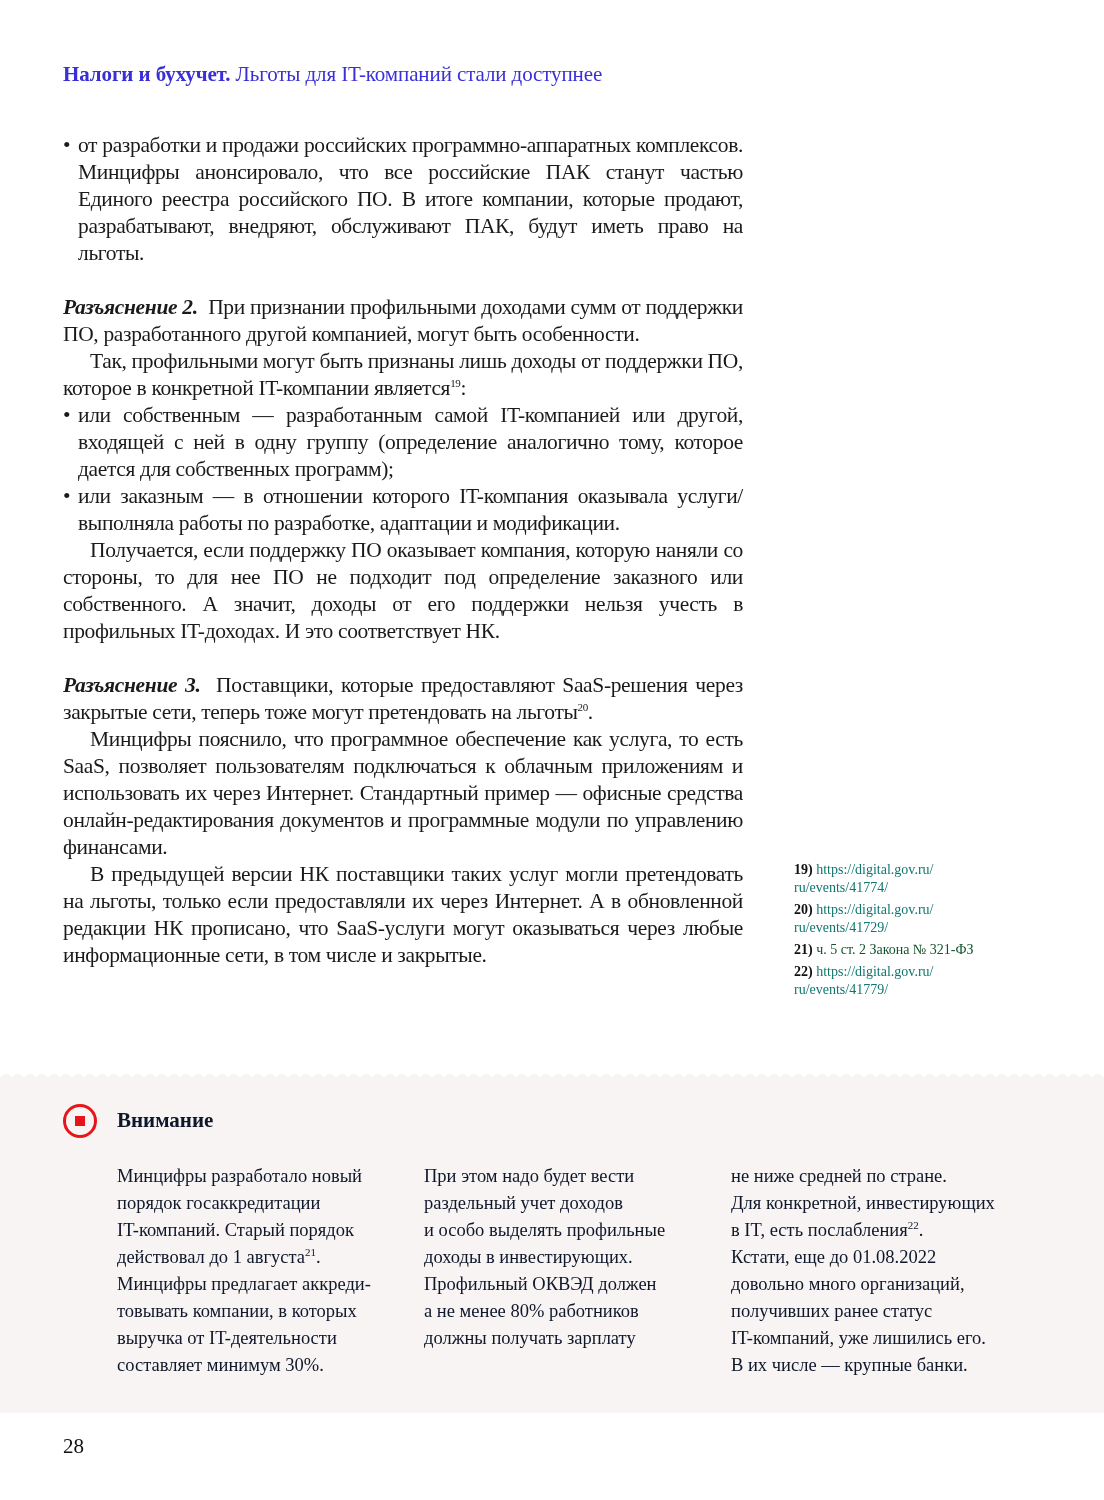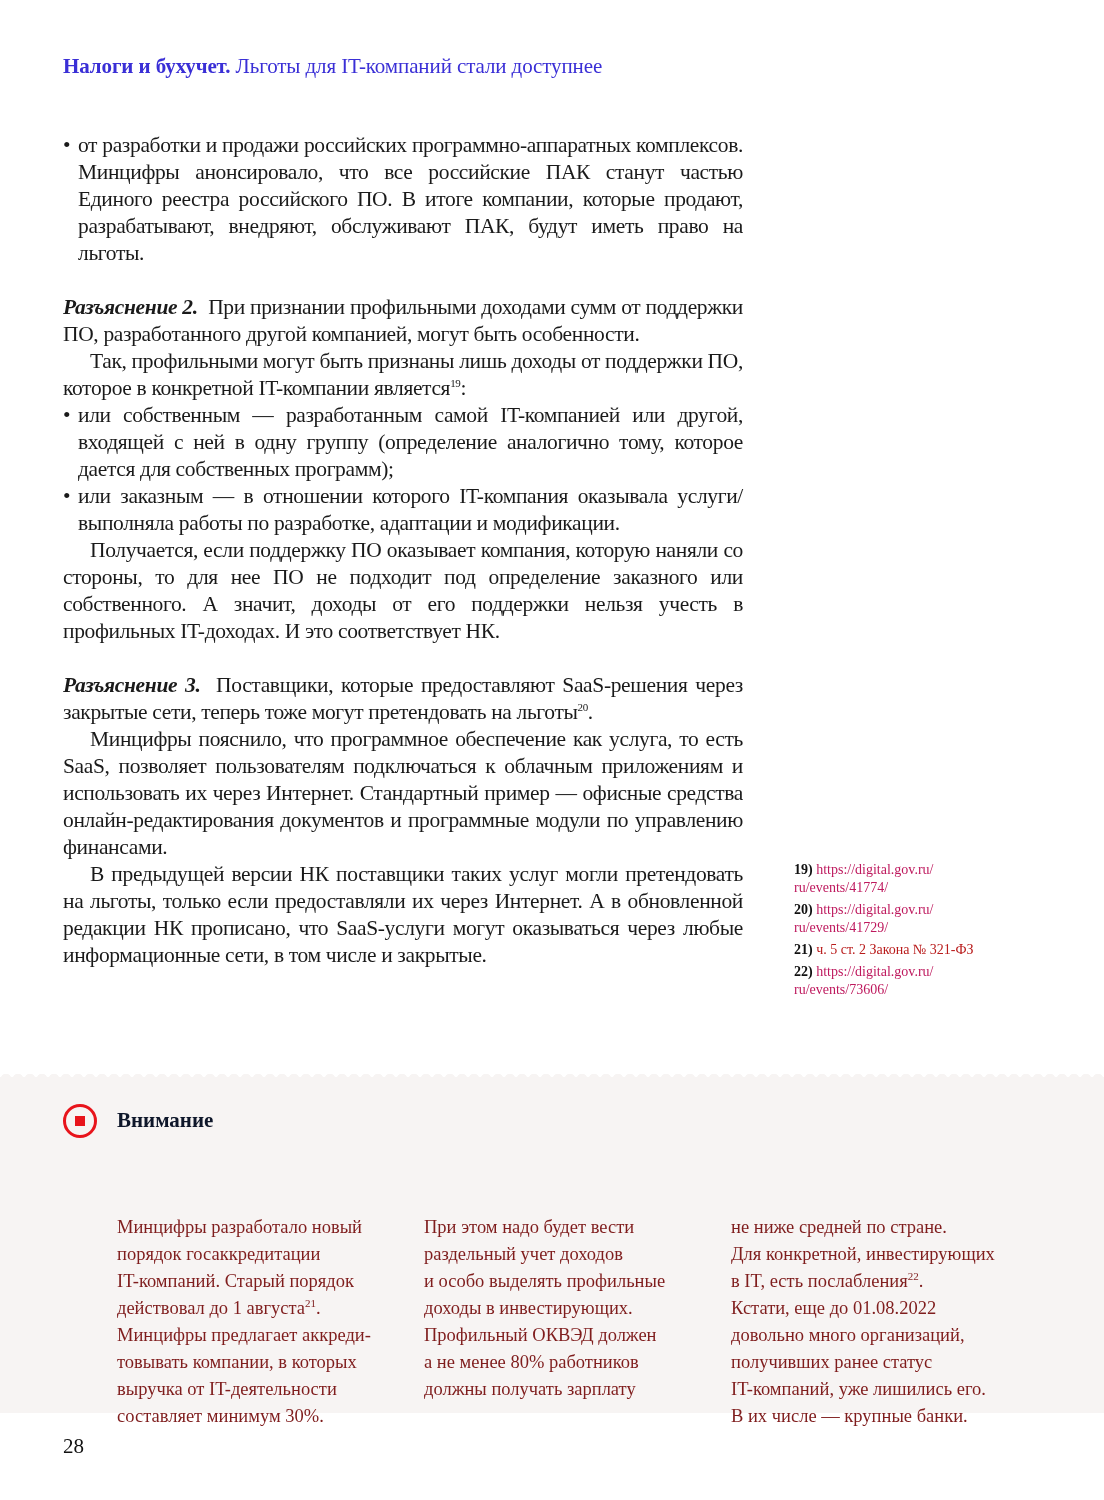--- a/index.html
+++ b/index.html
@@ -1,61 +1,61 @@
 <!DOCTYPE html>
 <html><head>
 <meta charset="utf-8">
 <style>
   html, body { margin:0; padding:0; }
   body {
     width:1104px; height:1500px; background:#ffffff; position:relative; overflow:hidden;
     font-family:"Liberation Serif", "DejaVu Serif", serif; color:#1a1a1a;
   }
   .header {
-    position:absolute; left:63px; top:54px; font-size:21px; color:#3a2fd6; letter-spacing:-0.1px;
+    position:absolute; left:63px; top:62px; font-size:21px; color:#3a2fd6; letter-spacing:-0.1px;
   }
   .header b { font-weight:bold; }
   .main {
     position:absolute; left:63px; top:132px; width:680px; font-size:21.5px; line-height:27px;
     text-align:justify; letter-spacing:-0.35px;
   }
   .main p { margin:0; }
   .indent { text-indent:27px; }
   .bullet { position:relative; padding-left:15px; }
   .bullet::before { content:"•"; position:absolute; left:0; top:0; }
   .gap { height:27px; }
   .lead { font-weight:bold; font-style:italic; }
   sup { font-size:11px; line-height:0; vertical-align:super; }
   .footnotes {
     position:absolute; left:794px; top:861px; width:220px; font-size:14px; line-height:18px;
   }
   .fn { margin-bottom:4px; }
   .fn-num { font-weight:bold; color:#111; }
-  .fn-link { color:#be185d; }
-  .fn-text { color:#b91c1c; }
+  .fn-link { color:#0f766e; }
+  .fn-text { color:#14532d; }
   .notice {
     position:absolute; left:0; top:1077px; width:1104px; height:336px; background:#f7f4f3;
   }
   .notice::before {
     content:""; position:absolute; left:0; top:-6px; width:100%; height:8px;
     background:radial-gradient(circle at 6px 8px, #f7f4f3 5px, transparent 5.5px) repeat-x;
     background-size:12px 8px;
   }
   .notice-icon {
     position:absolute; left:63px; top:1104px; width:34px; height:34px; box-sizing:border-box;
     border:3.5px solid #e8141b; border-radius:50%;
   }
   .notice-icon::after {
     content:""; position:absolute; left:9px; top:9px; width:10px; height:10px; background:#e8141b;
   }
   .notice-title {
     position:absolute; left:117px; top:1108px; font-size:21px; font-weight:bold; color:#0f172a;
   }
   .notice-col {
-    position:absolute; top:1214px; width:290px; font-size:18.5px; line-height:27px; color:#7f1d1d;
+    position:absolute; top:1163px; width:290px; font-size:18.5px; line-height:27px; color:#0f172a;
   }
   .notice-col div { white-space:nowrap; }
   .page-num { position:absolute; left:63px; top:1434px; font-size:21px; color:#111; }
 </style>
 </head>
 <body>
 
 <div class="header">
   <b>Налоги и бухучет.</b>
   <span>Льготы для IT-компаний стали доступнее</span>
@@ -94,21 +94,21 @@
     <span class="fn-link">https://digital.gov.ru/</span><br>
     <span class="fn-link">ru/events/41729/</span>
   </div>
   <div class="fn">
     <span class="fn-num">21)</span>
     <span class="fn-text">ч. 5 ст. 2 Закона № 321-ФЗ</span>
   </div>
   <div class="fn">
     <span class="fn-num">22)</span>
     <span class="fn-link">https://digital.gov.ru/</span><br>
-    <span class="fn-link">ru/events/73606/</span>
+    <span class="fn-link">ru/events/41779/</span>
   </div>
 </div>
 
 <div class="notice"></div>
 <div class="notice-icon"></div>
 <div class="notice-title">Внимание</div>
 
 <div class="notice-col" style="left:117px;">
   <div>Минцифры разработало новый</div>
   <div>порядок госаккредитации</div>

